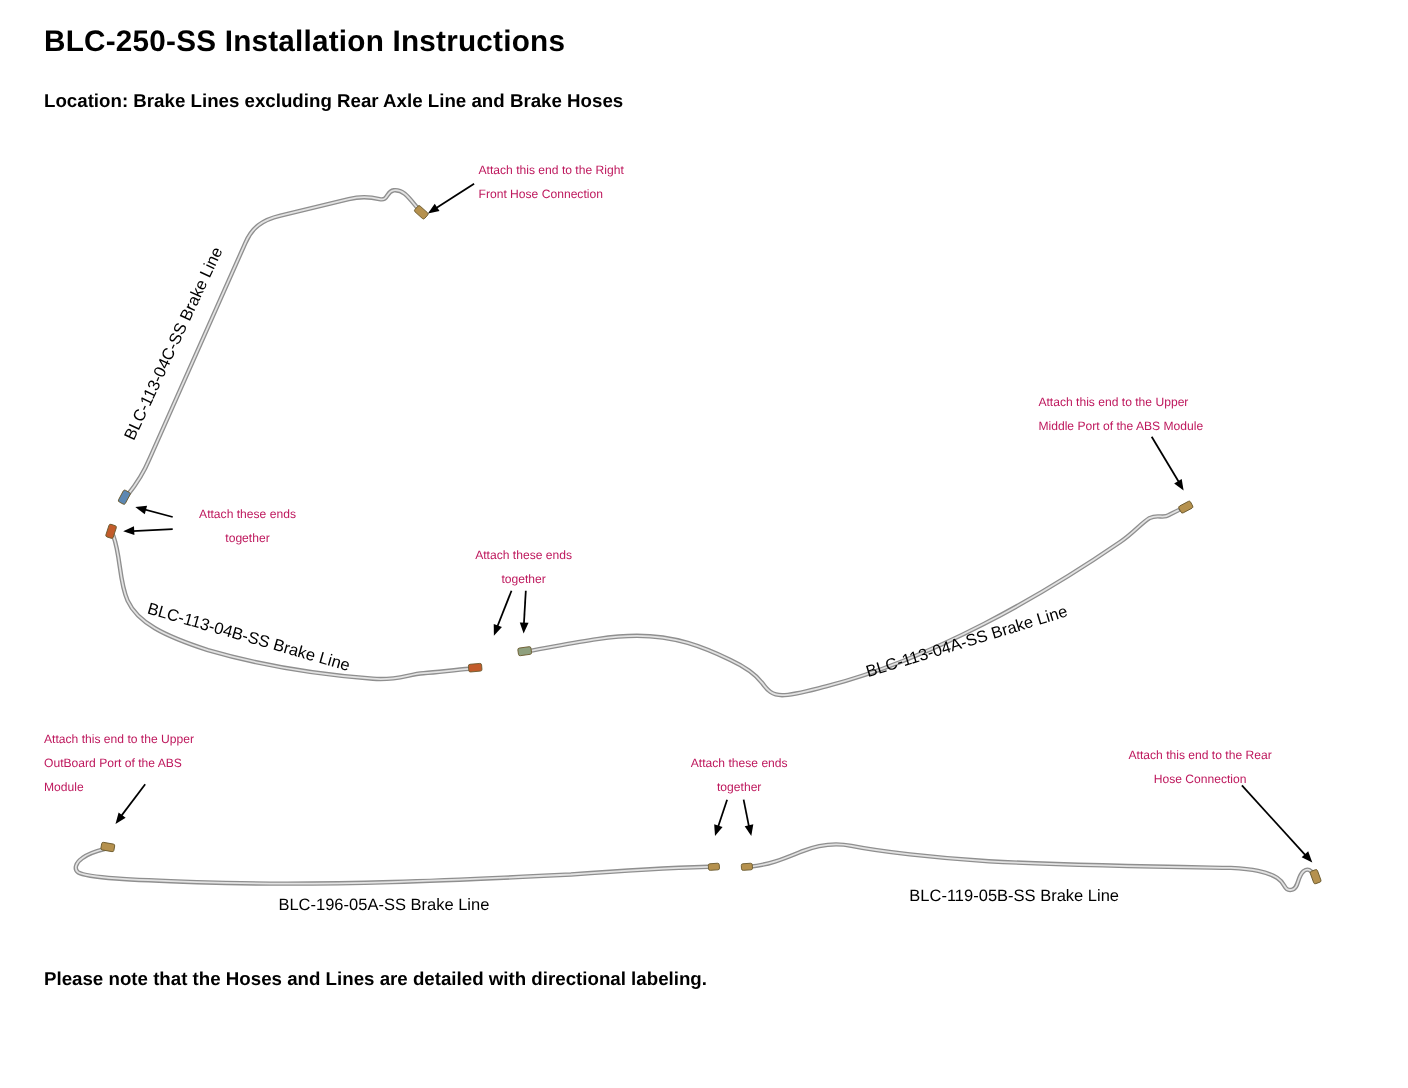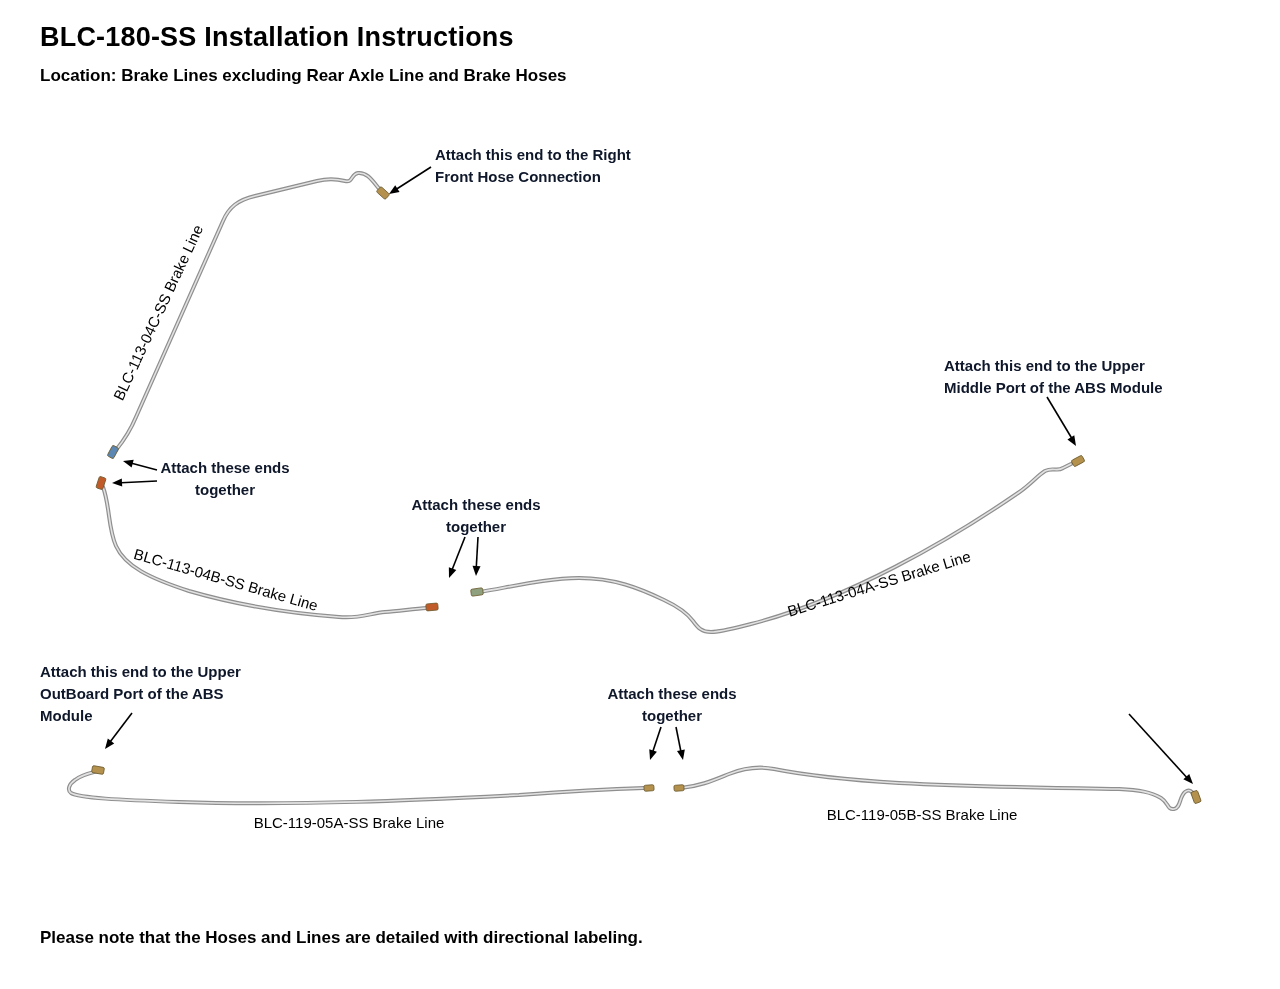--- a/index.html
+++ b/index.html
@@ -17,38 +17,38 @@
     left: 40px; top: 22px;
     font-size: 27px;
     font-weight: bold;
     letter-spacing: 0.2px;
   }
   .header-sub {
     position: absolute;
     left: 40px;
     font-size: 17px;
     font-weight: bold;
+    margin-top: 16px;
   }
   .header-sub.location { top: 66px; }
   .header-sub.instruction { top: 93px; }
   .footer-line {
     position: absolute;
     left: 40px;
     font-size: 17px;
     font-weight: bold;
   }
-  .footer-line.note { top: 928px; text-align: center; }
+  .footer-line.note { top: 880px; text-align: center; }
   .footer-line.example { top: 906px; }
   .annotation {
     position: absolute;
-    font-size: 15px;
+    font-size: 11px;
     line-height: 22px;
     white-space: pre-line;
-    color: #0f172a;
-    font-weight: bold;
+    color: #be185d;
   }
   .line-label {
     position: absolute;
     font-size: 15px;
     color: #000000;
     white-space: nowrap;
     text-align: center;
     width: 200px;
   }
   .diagram-svg {
@@ -61,21 +61,21 @@
   .tube-inner { fill: none; stroke: #e2e2e2; stroke-width: 1.6; stroke-linecap: round; stroke-linejoin: round; }
   .arrow-line { stroke: #000000; stroke-width: 1.6; }
   .arrow-head { fill: #000000; }
   .fitting { stroke: #6b5a2e; stroke-width: 0.8; }
 </style>
 </head>
 <body>
 
 <div class="page">
 
-  <h1 class="page-title">BLC-180-SS Installation Instructions</h1>
+  <h1 class="page-title">BLC-250-SS Installation Instructions</h1>
   <div class="header-sub location">Location: Brake Lines excluding Rear Axle Line and Brake Hoses</div>
 
   <svg class="diagram-svg" viewBox="0 0 1280 989">
 
     <g>
       <path class="tube-outer" d="M 382 192 C 373 182 368 172 358 173 C 351 174 353 183 345 181 C 337 179 329 178 317 181 L 255 196 C 238 200 229 207 223 221 L 136 417 C 131 429 125 439 116 450"></path>
       <path class="tube-inner" d="M 382 192 C 373 182 368 172 358 173 C 351 174 353 183 345 181 C 337 179 329 178 317 181 L 255 196 C 238 200 229 207 223 221 L 136 417 C 131 429 125 439 116 450"></path>
     </g>
 
     <g>
@@ -177,22 +177,24 @@
 Middle Port of the ABS Module</div>
   <div class="annotation" style="left:158px; top:457px; width:134px; text-align:center;">Attach these ends
 together</div>
   <div class="annotation" style="left:409px; top:494px; width:134px; text-align:center;">Attach these ends
 together</div>
   <div class="annotation" style="left:40px; top:661px; width:220px;">Attach this end to the Upper
 OutBoard Port of the ABS
 Module</div>
   <div class="annotation" style="left:605px; top:683px; width:134px; text-align:center;">Attach these ends
 together</div>
+  <div class="annotation" style="left:993px; top:676px; width:196px; text-align:center;">Attach this end to the Rear
+Hose Connection</div>
 
   <div class="line-label" style="left:58px; top:304px; transform:rotate(-65deg);">BLC-113-04C-SS Brake Line</div>
   <div class="line-label" style="left:126px; top:571px; transform:rotate(16deg);">BLC-113-04B-SS Brake Line</div>
   <div class="line-label" style="left:779px; top:575px; transform:rotate(-17deg);">BLC-113-04A-SS Brake Line</div>
-  <div class="line-label" style="left:249px; top:814px;">BLC-119-05A-SS Brake Line</div>
+  <div class="line-label" style="left:249px; top:814px;">BLC-196-05A-SS Brake Line</div>
   <div class="line-label" style="left:822px; top:806px;">BLC-119-05B-SS Brake Line</div>
 
   <div class="footer-line note">Please note that the Hoses and Lines are detailed with directional labeling.</div>
 
 </div>
 
 </body></html>

